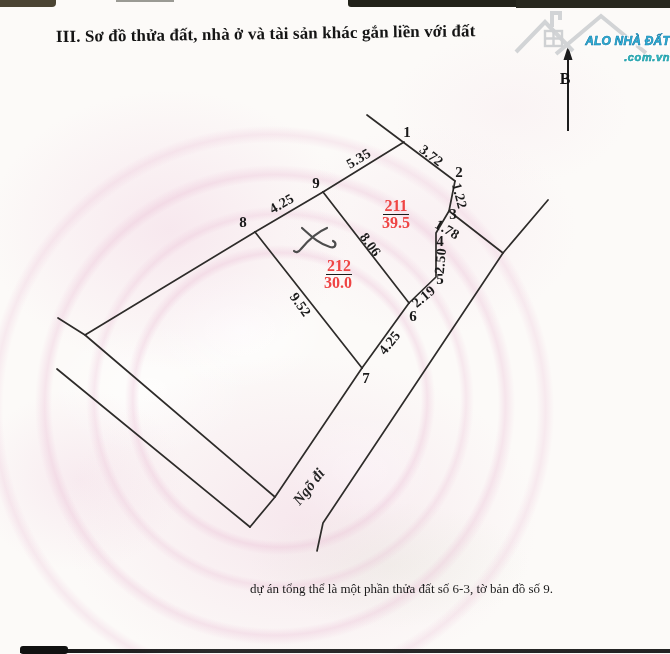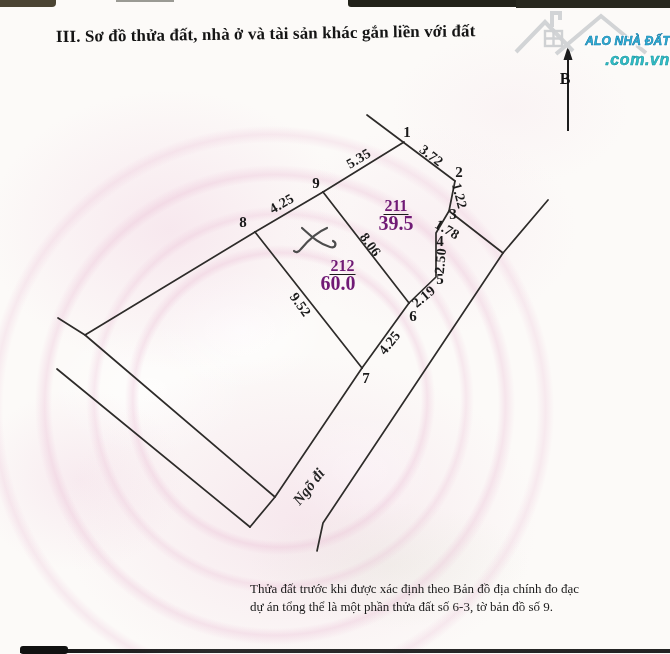--- a/index.html
+++ b/index.html
@@ -37,35 +37,35 @@
          font-size:17px;font-weight:bold;color:#151515;transform:rotate(-0.8deg);letter-spacing:0.1px;}
 
   
   #logo{position:absolute;left:505px;top:0;width:165px;height:75px;z-index:7;}
   #logo svg{position:absolute;left:0;top:0;}
   .logo-name{position:absolute;left:50px;top:34px;width:115px;text-align:right;
       font-family:"Liberation Sans",sans-serif;font-weight:bold;font-style:italic;font-size:12px;
       color:#2cb6dc;-webkit-text-stroke:0.6px #1878a3;letter-spacing:0.2px;
       text-shadow:-1px -1px 0 #fff,1px -1px 0 #fff,-1px 1px 0 #fff,1px 1px 0 #fff,2px 2px 1px rgba(255,255,255,.9);}
   .logo-domain{position:absolute;left:50px;top:51px;width:115px;text-align:right;
-      font-family:"Liberation Sans",sans-serif;font-weight:bold;font-style:italic;font-size:16px;
+      font-family:"Liberation Sans",sans-serif;font-weight:bold;font-style:italic;font-size:11px;
       color:#2fc0c8;-webkit-text-stroke:0.5px #188b96;letter-spacing:0.6px;
       text-shadow:-1px -1px 0 #fff,1px -1px 0 #fff,-1px 1px 0 #fff,1px 1px 0 #fff;}
 
   #diagram-lines{position:absolute;left:0;top:0;z-index:2;}
   #diagram-lines polyline{fill:none;stroke:#2e2c2a;stroke-width:1.7;stroke-linejoin:round;stroke-linecap:round;}
 
   .vtx{position:absolute;z-index:3;transform:translate(-50%,-50%);
        font-size:15px;font-weight:bold;color:#1a1a1a;}
   .meas{position:absolute;z-index:3;white-space:nowrap;
        font-size:14px;font-weight:bold;color:#1a1a1a;letter-spacing:0.3px;}
   .parcel{position:absolute;z-index:3;transform:translate(-50%,0);text-align:center;
-       font-weight:bold;color:#701a75;line-height:14px;}
+       font-weight:bold;color:#ef4444;line-height:14px;}
   .parcel .num{display:inline-block;font-size:16px;border-bottom:1.6px solid #1a1a1a;padding:0 1px 1px 1px;}
-  .parcel .area{display:block;font-size:20px;margin-top:1px;}
+  .parcel .area{display:block;font-size:16px;margin-top:1px;}
   #road-label{position:absolute;z-index:3;font-size:15px;font-weight:bold;font-style:italic;
        color:#242424;white-space:nowrap;}
 
   #compass-b{position:absolute;left:565px;top:79px;z-index:3;transform:translate(-50%,-50%);
        font-size:16px;font-weight:bold;color:#111;}
 
   #footer{position:absolute;left:250px;top:580px;z-index:3;width:330px;
        font-size:13px;color:#1b1b1b;line-height:18px;}
 </style>
 </head>
@@ -146,22 +146,21 @@
       <span class="meas" style="position: absolute; left: 447px; top: 230px; transform: translate(-50%, -50%) rotate(30deg);">1.78</span>
       <span class="meas" style="position: absolute; left: 441px; top: 261px; transform: translate(-50%, -50%) rotate(-85deg);">2.50</span>
       <span class="meas" style="position: absolute; left: 424px; top: 297px; transform: translate(-50%, -50%) rotate(-40deg);">2.19</span>
       <span class="meas" style="position: absolute; left: 282px; top: 204px; transform: translate(-50%, -50%) rotate(-30deg);">4.25</span>
       <span class="meas" style="position: absolute; left: 390px; top: 343px; transform: translate(-50%, -50%) rotate(-51deg);">4.25</span>
       <span class="meas" style="position: absolute; left: 370px; top: 245px; transform: translate(-50%, -50%) rotate(54deg);">8.06</span>
       <span class="meas" style="position: absolute; left: 300px; top: 305px; transform: translate(-50%, -50%) rotate(55deg);">9.52</span>
     </div>
   <div id="parcel-layer">
       <div class="parcel" style="left: 396px; top: 199px;"><span class="num">211</span><span class="area">39.5</span></div>
-      <div class="parcel" style="left: 338px; top: 259px; text-align: right;"><span class="num">212</span><span class="area">60.0</span></div>
+      <div class="parcel" style="left: 338px; top: 259px; text-align: right;"><span class="num">212</span><span class="area">30.0</span></div>
     </div>
   <div id="road-label" style="position: absolute; left: 309px; top: 487px; transform: translate(-50%, -50%) rotate(-52deg);">Ngõ đi</div>
 
   <div id="footer">
-    <div>Thửa đất trước khi được xác định theo Bản đồ địa chính đo đạc</div>
     <div>dự án tổng thể là một phần thửa đất số 6-3, tờ bản đồ số 9.</div>
   </div>
 
 </div>
 
 </body></html>

